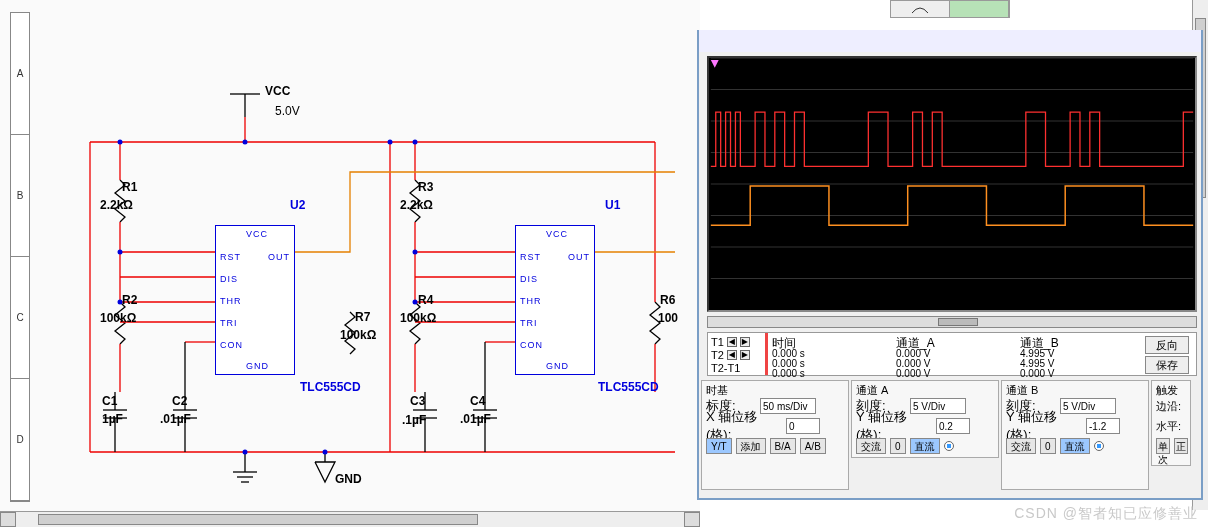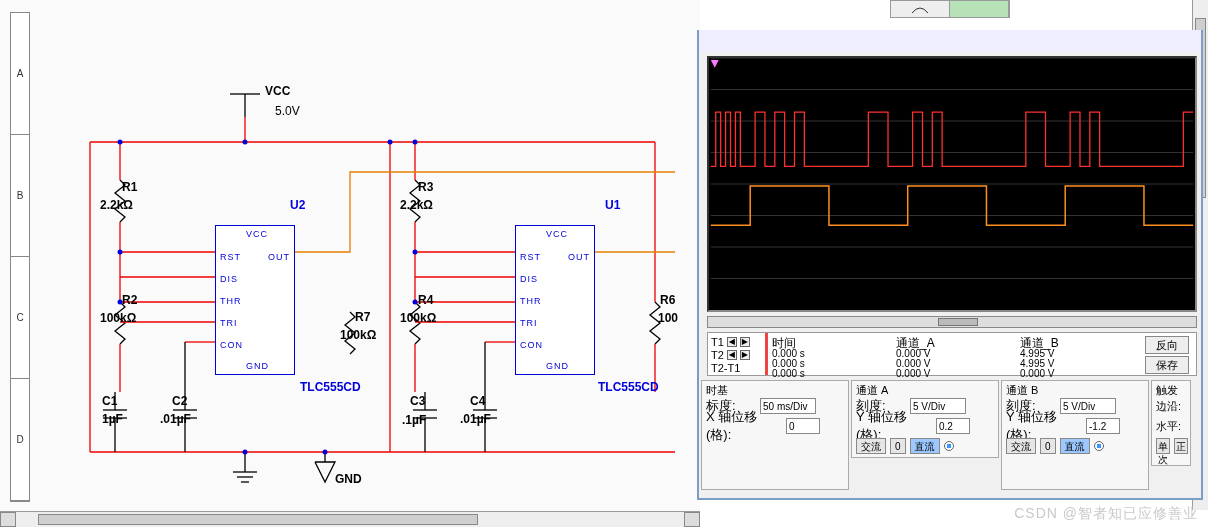--- a/index.html
+++ b/index.html
@@ -308,20 +308,26 @@
     <div class="panel" style="left:0;top:0;width:148px;height:110px">
       <div class="ttl">时基</div>
       <div class="row">
               <span class="lab">标度:</span>
               <input value="50 ms/Div" style="">
             </div>
       <div class="row">
               <span class="lab" style="width:76px">X 轴位移(格):</span>
               <input class="mini" value="0" style="">
             </div>
+      <div class="row">
+        <span class="btn active">Y/T</span>
+        <span class="btn">添加</span>
+        <span class="btn">B/A</span>
+        <span class="btn">A/B</span>
+      </div>
     </div>
     <div class="panel" style="left:150px;top:0;width:148px;height:78px">
       <div class="ttl">通道 A</div>
       <div class="row">
               <span class="lab">刻度:</span>
               <input value="5 V/Div" style="">
             </div>
       <div class="row">
               <span class="lab" style="width:76px">Y 轴位移(格):</span>
               <input class="mini" value="0.2" style="">

